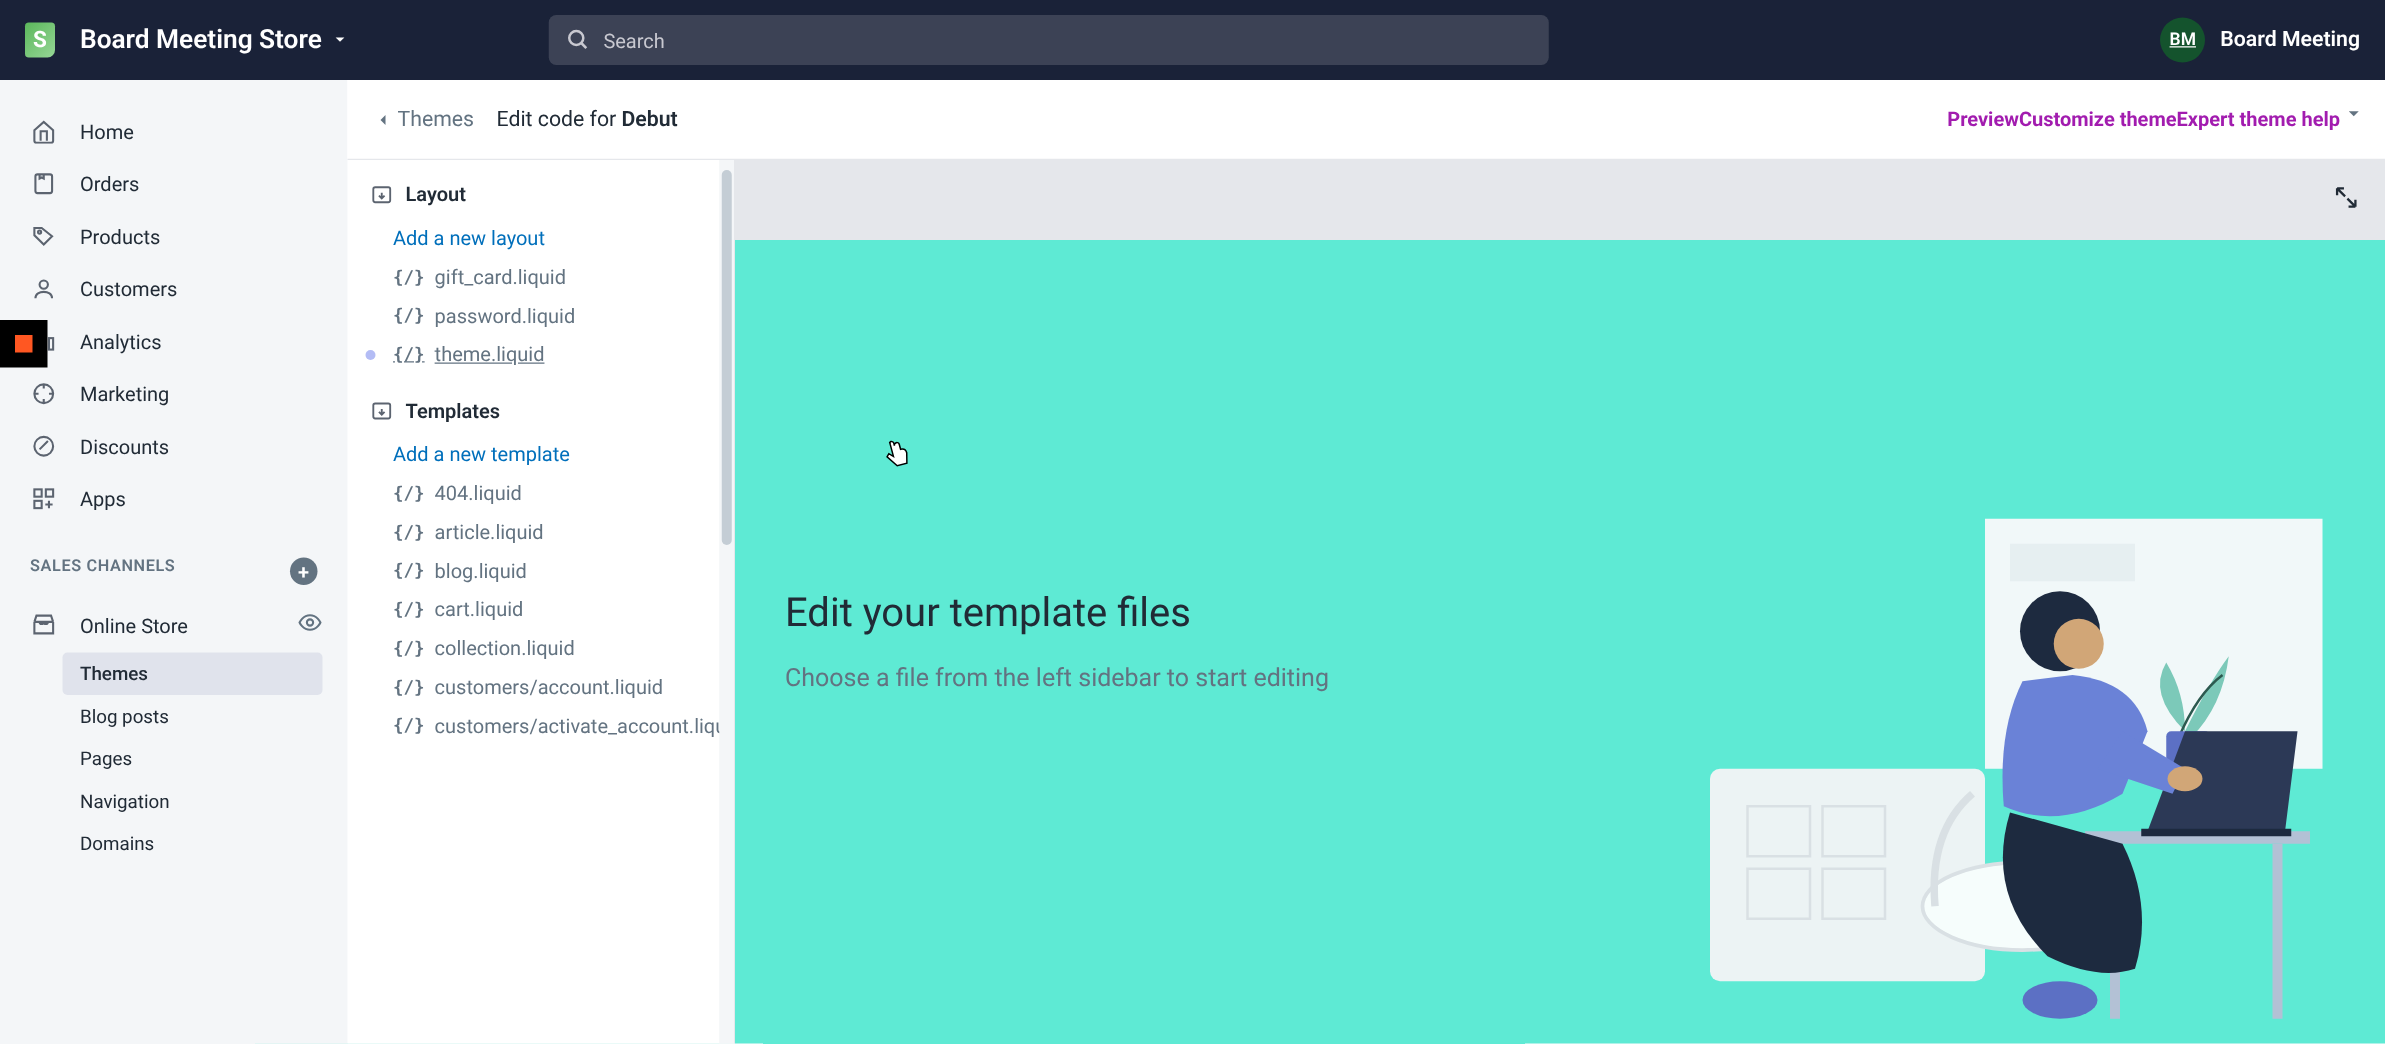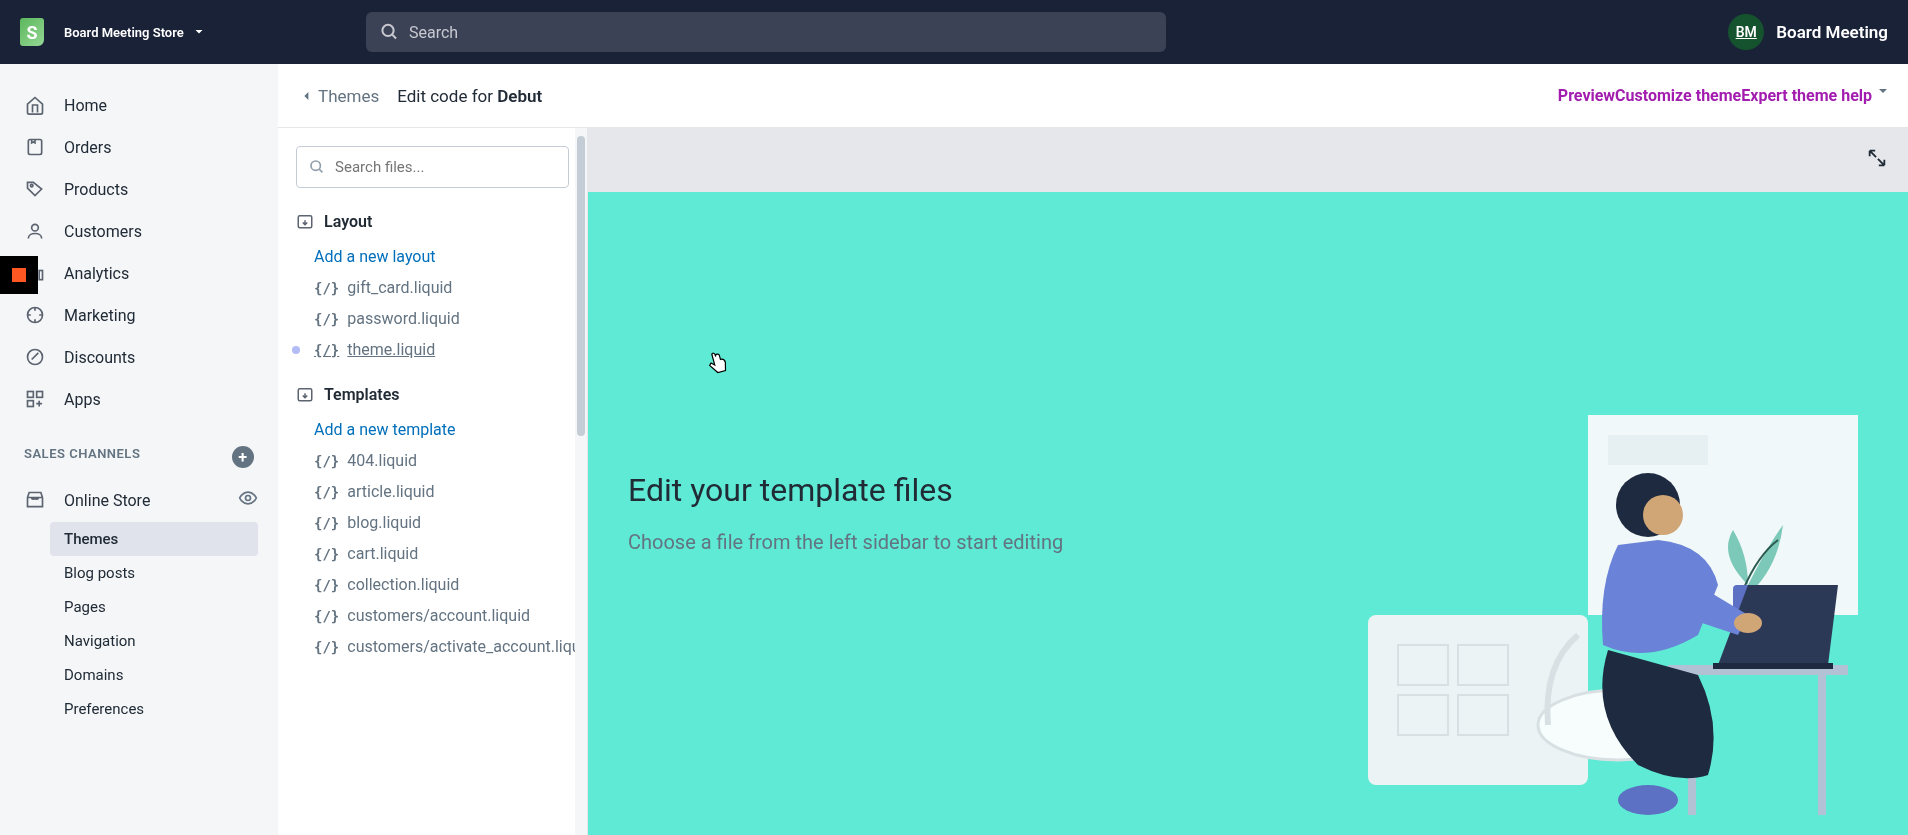--- a/index.html
+++ b/index.html
@@ -24,21 +24,21 @@
   color: white;
   font-weight: bold;
   font-size: 18px;
   position: absolute;
   top: 50%; left: 50%;
   transform: translate(-50%, -50%);
 }
 .store-name {
   color: #fff;
   font-weight: 600;
-  font-size: 13px;
+  font-size: 21px;
   display: flex;
   align-items: center;
   gap: 8px;
   cursor: pointer;
 }
 .search-wrap {
   flex: 1;
   max-width: 800px;
   margin-left: 140px;
 }
@@ -435,21 +435,20 @@
             <path d="M2 12s3-7 10-7 10 7 10 7-3 7-10 7-10-7-10-7z"></path>
             <circle cx="12" cy="12" r="3"></circle>
           </svg></span>
     </div>
     <div class="subnav">
       <div class="subnav-item active">Themes</div>
       <div class="subnav-item">Blog posts</div>
       <div class="subnav-item">Pages</div>
       <div class="subnav-item">Navigation</div>
       <div class="subnav-item">Domains</div>
-      <div class="subnav-item">Preferences</div>
     </div>
   </div>
 
   <div class="content">
     <div class="content-header">
       <span class="back-link">
         <svg width="16" height="16" viewBox="0 0 20 20" fill="#637381">
             <path d="M13 5l-5 5 5 5z"></path>
           </svg>
         <span>Themes</span>
@@ -464,27 +463,20 @@
           <span>Expert theme help</span>
           <svg width="10" height="10" viewBox="0 0 10 10" fill="#637381">
               <path d="M1 3l4 4 4-4z"></path>
             </svg>
         </span>
       </div>
     </div>
 
     <div class="content-body">
       <div class="file-panel">
-        <div class="file-search">
-          <svg width="18" height="18" viewBox="0 0 24 24" fill="none" stroke="#919eab" stroke-width="2.5">
-              <circle cx="10" cy="10" r="7"></circle>
-              <line x1="20" y1="20" x2="15" y2="15"></line>
-            </svg>
-          <input placeholder="Search files..." style="">
-        </div>
 
         <div class="folder-header">
           <svg width="18" height="18" viewBox="0 0 24 24" fill="none" stroke="#5c6470" stroke-width="2">
               <rect x="3" y="5" width="18" height="16" rx="2"></rect>
               <path d="M12 11v6m-3-3l3 3 3-3"></path>
             </svg>
           <span>Layout</span>
         </div>
         <div class="file-list">
           <div class="add-link">Add a new layout</div>

